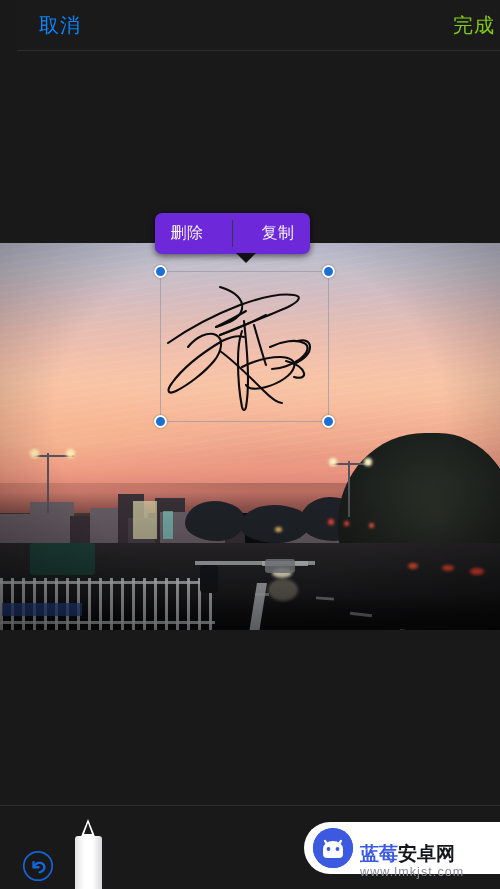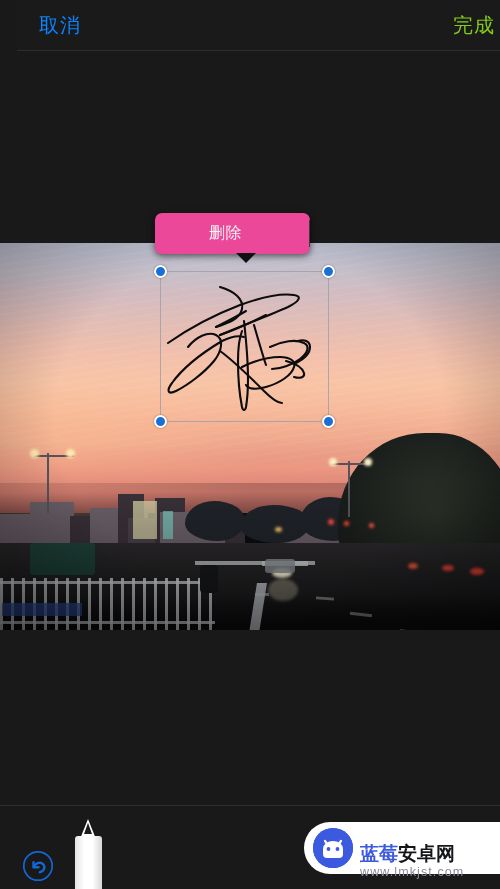--- a/index.html
+++ b/index.html
@@ -194,21 +194,21 @@
     position:absolute; left:-2px; top:-6px;
     width:180px; height:170px;
     pointer-events:none;
   }
 
   
   .ctxmenu {
     position:absolute;
     left:155px; top:213px;
     width:155px; height:41px;
-    background:#ec4899;
+    background:#6d28d9;
     border-radius:7px;
     display:flex;
     box-shadow:0 2px 7px rgba(0,0,0,.6);
     z-index:6;
     gap:13px;
   }
   .ctx-item {
     flex:1;
     display:flex; align-items:center; justify-content:center;
     color:#f4f4f6; font-size:16px; letter-spacing:.5px;
@@ -409,20 +409,21 @@
       </svg>
       <div class="handle tl"></div>
       <div class="handle tr"></div>
       <div class="handle bl"></div>
       <div class="handle br"></div>
     </div>
 
     <div class="ctxmenu" style="top:162px;">
       <div class="ctx-item">删除</div>
       <div class="ctx-div"></div>
+      <div class="ctx-item">复制</div>
       <div class="ctx-arrow"></div>
     </div>
 
   </div>
 
   <div class="toolbar">
 
     <div class="undo-btn">
       <svg viewBox="0 0 32 32" width="32" height="32">
         <circle cx="16" cy="16" r="14.2" fill="none" stroke="#1266d6" stroke-width="1.7"></circle>

